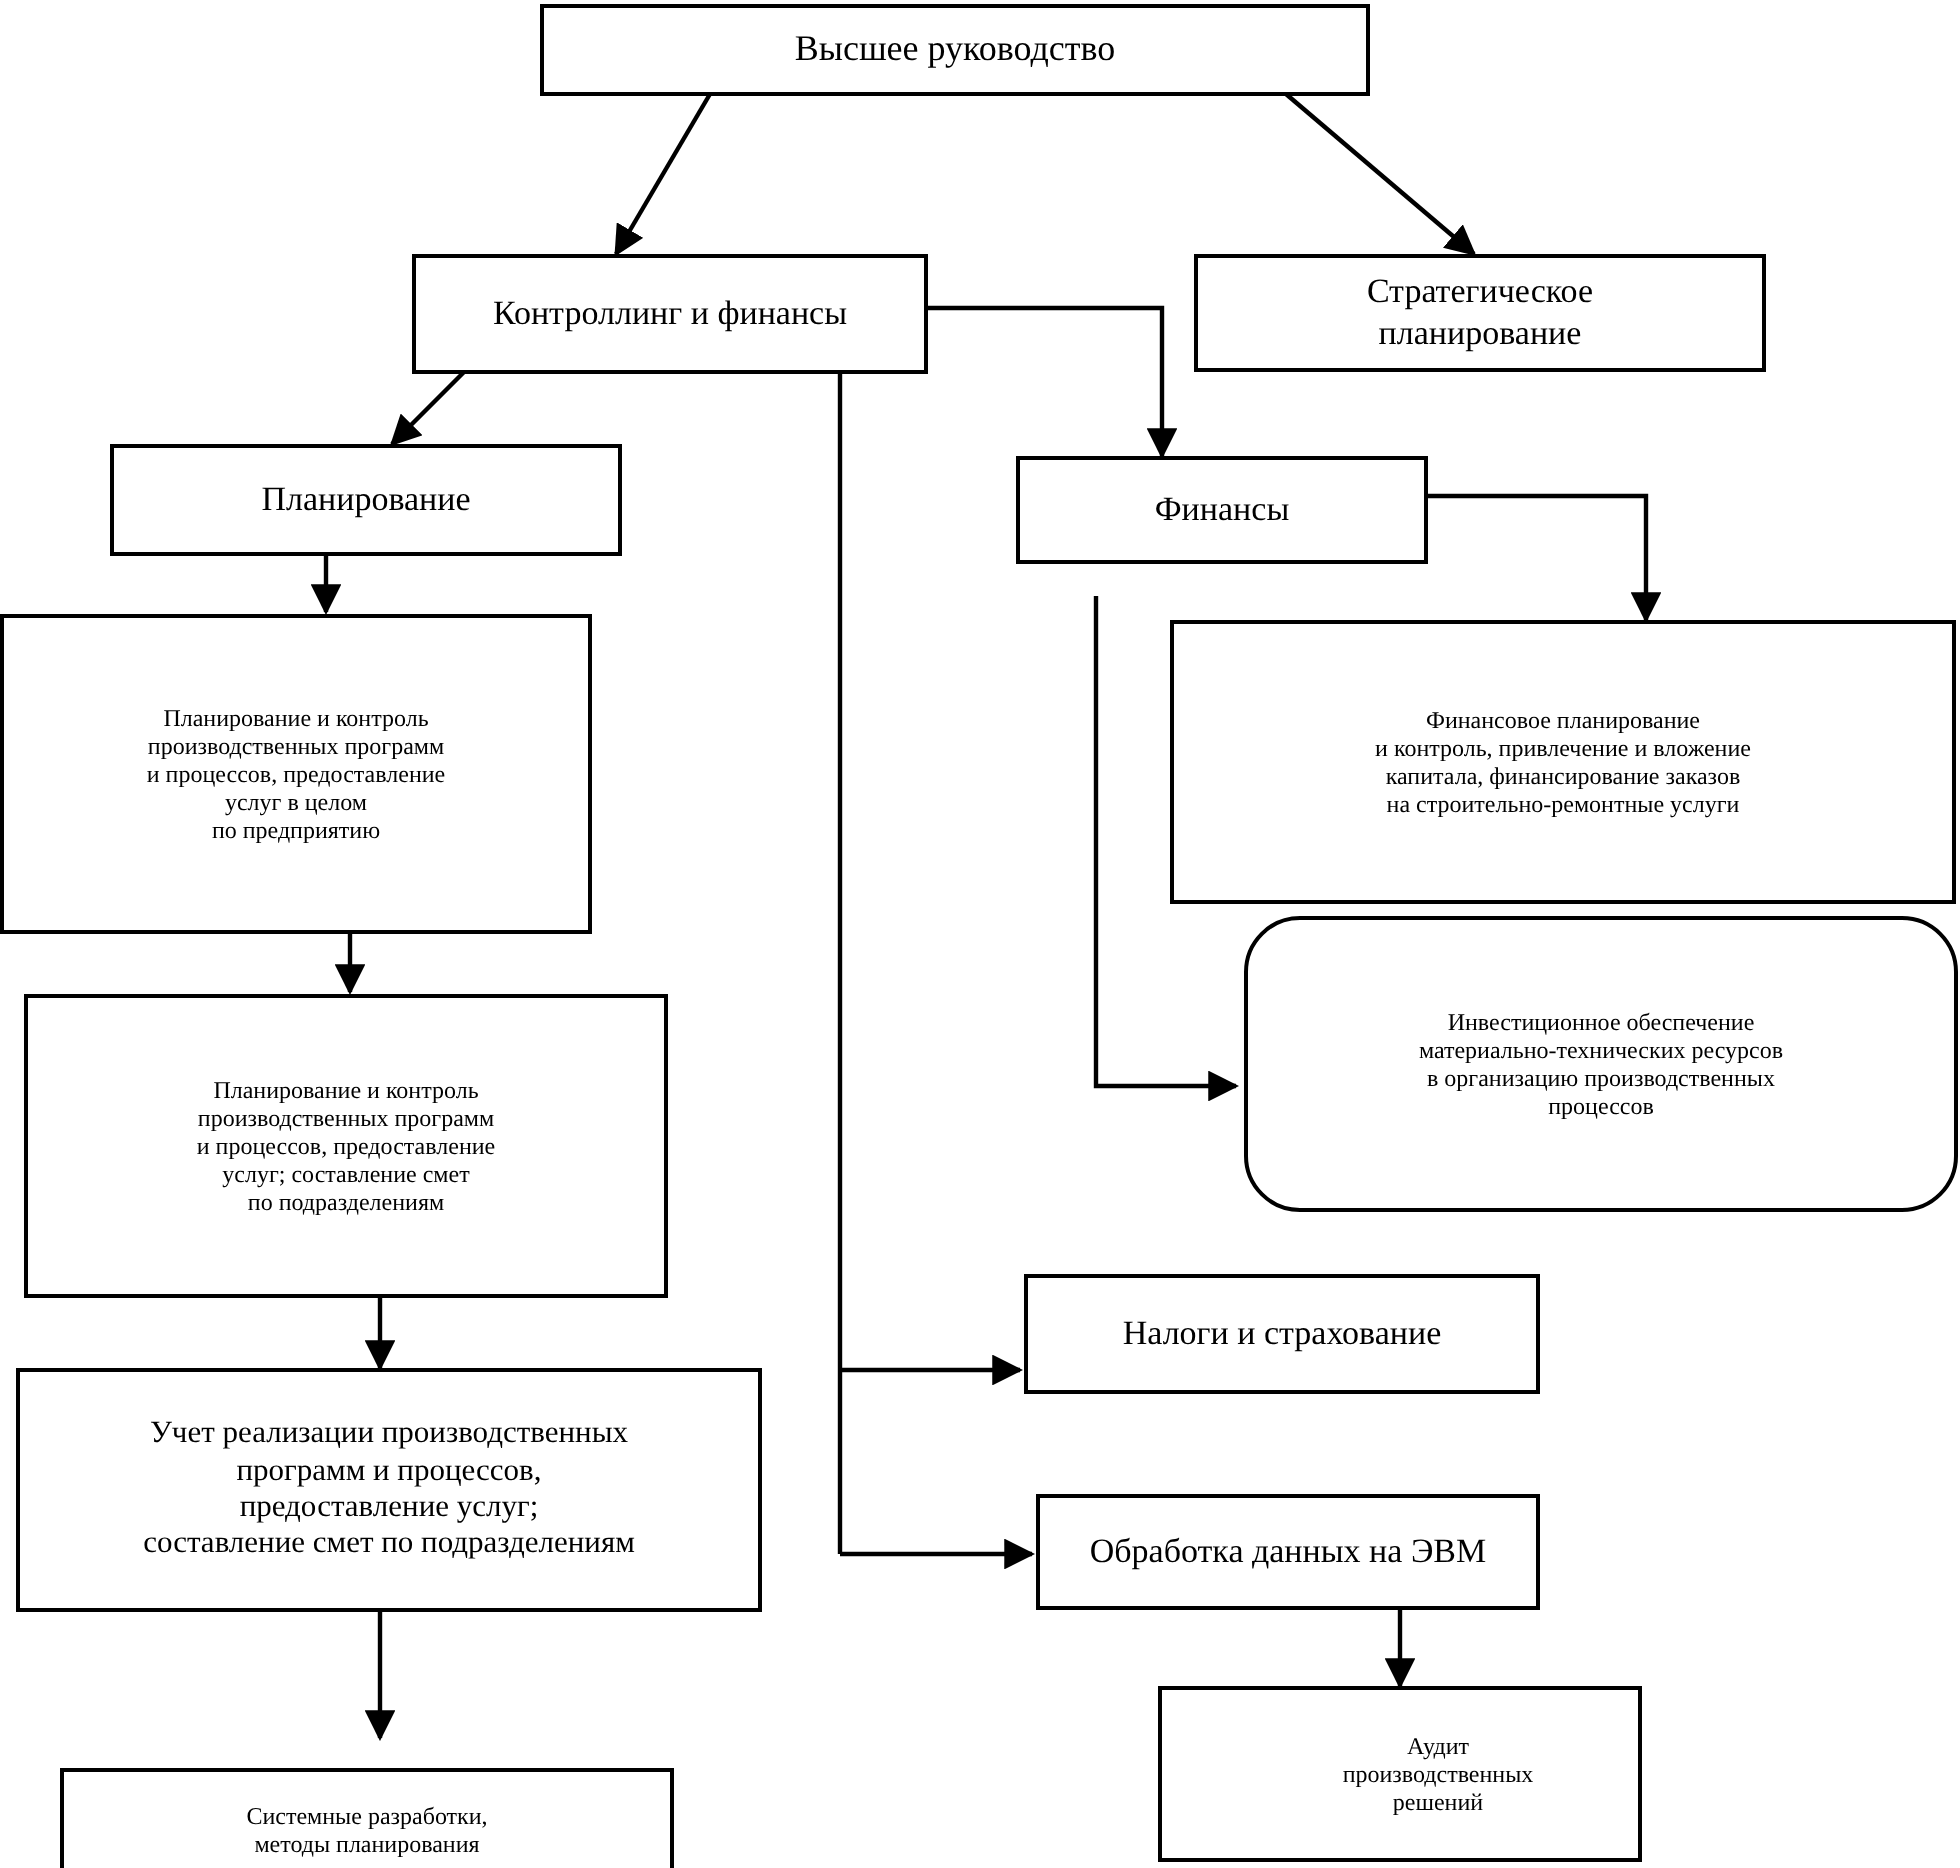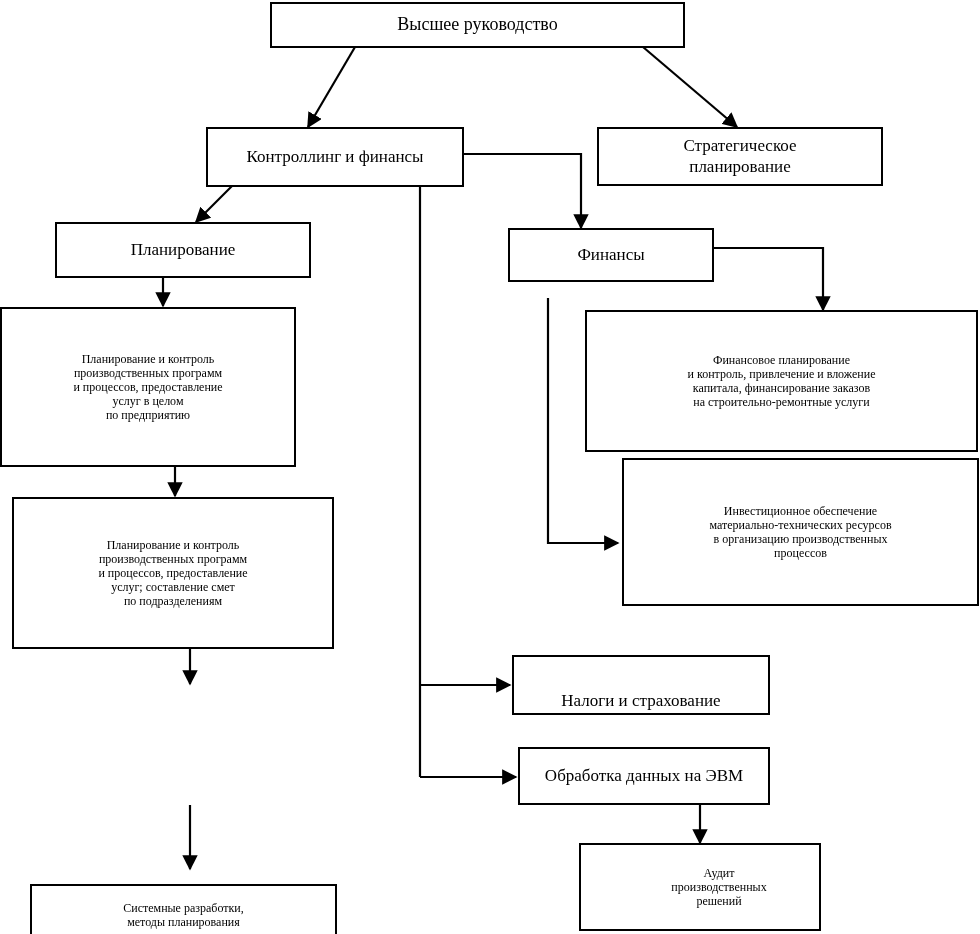--- a/index.html
+++ b/index.html
@@ -120,41 +120,47 @@
   </div>
 
   <div class="node t16" style="left:12px; top:497px; width:322px; height:152px;">
     <span class="txt">Планирование и контроль
 производственных программ
 и процессов, предоставление
 услуг; составление смет
 по подразделениям</span>
   </div>
 
+  <div class="node t155" style="left:8px; top:684px; width:373px; height:122px;">
+    <span class="txt">Учет реализации производственных
+программ и процессов,
+предоставление услуг;
+составление смет по подразделениям</span>
+  </div>
 
   <div class="node t16" style="left:30px; top:884px; width:307px; height:62px;">
     <span class="txt">Системные разработки,
 методы планирования</span>
   </div>
 
   <div class="node t16" style="left:585px; top:310px; width:393px; height:142px;">
     <span class="txt">Финансовое планирование
 и контроль, привлечение и вложение
 капитала, финансирование заказов
 на строительно-ремонтные услуги</span>
   </div>
 
-  <div class="node t16" style="left:622px; top:458px; width:357px; height:148px;">
+  <div class="node t16" style="left:622px; top:458px; width:357px; height:148px;border-radius:28px;">
     <span class="txt">Инвестиционное обеспечение
 материально-технических ресурсов
 в организацию производственных
 процессов</span>
   </div>
 
-  <div class="node t17" style="left:512px; top:655px; width:258px; height:60px;align-items:flex-end;">
+  <div class="node t17" style="left:512px; top:637px; width:258px; height:60px;">
     <span class="txt">Налоги и страхование</span>
   </div>
 
   <div class="node t17" style="left:518px; top:747px; width:252px; height:58px;">
     <span class="txt">Обработка данных на ЭВМ</span>
   </div>
 
   <div class="node t16" style="left:579px; top:843px; width:242px; height:88px;padding-left:44px;">
     <span class="txt">Аудит
 производственных

